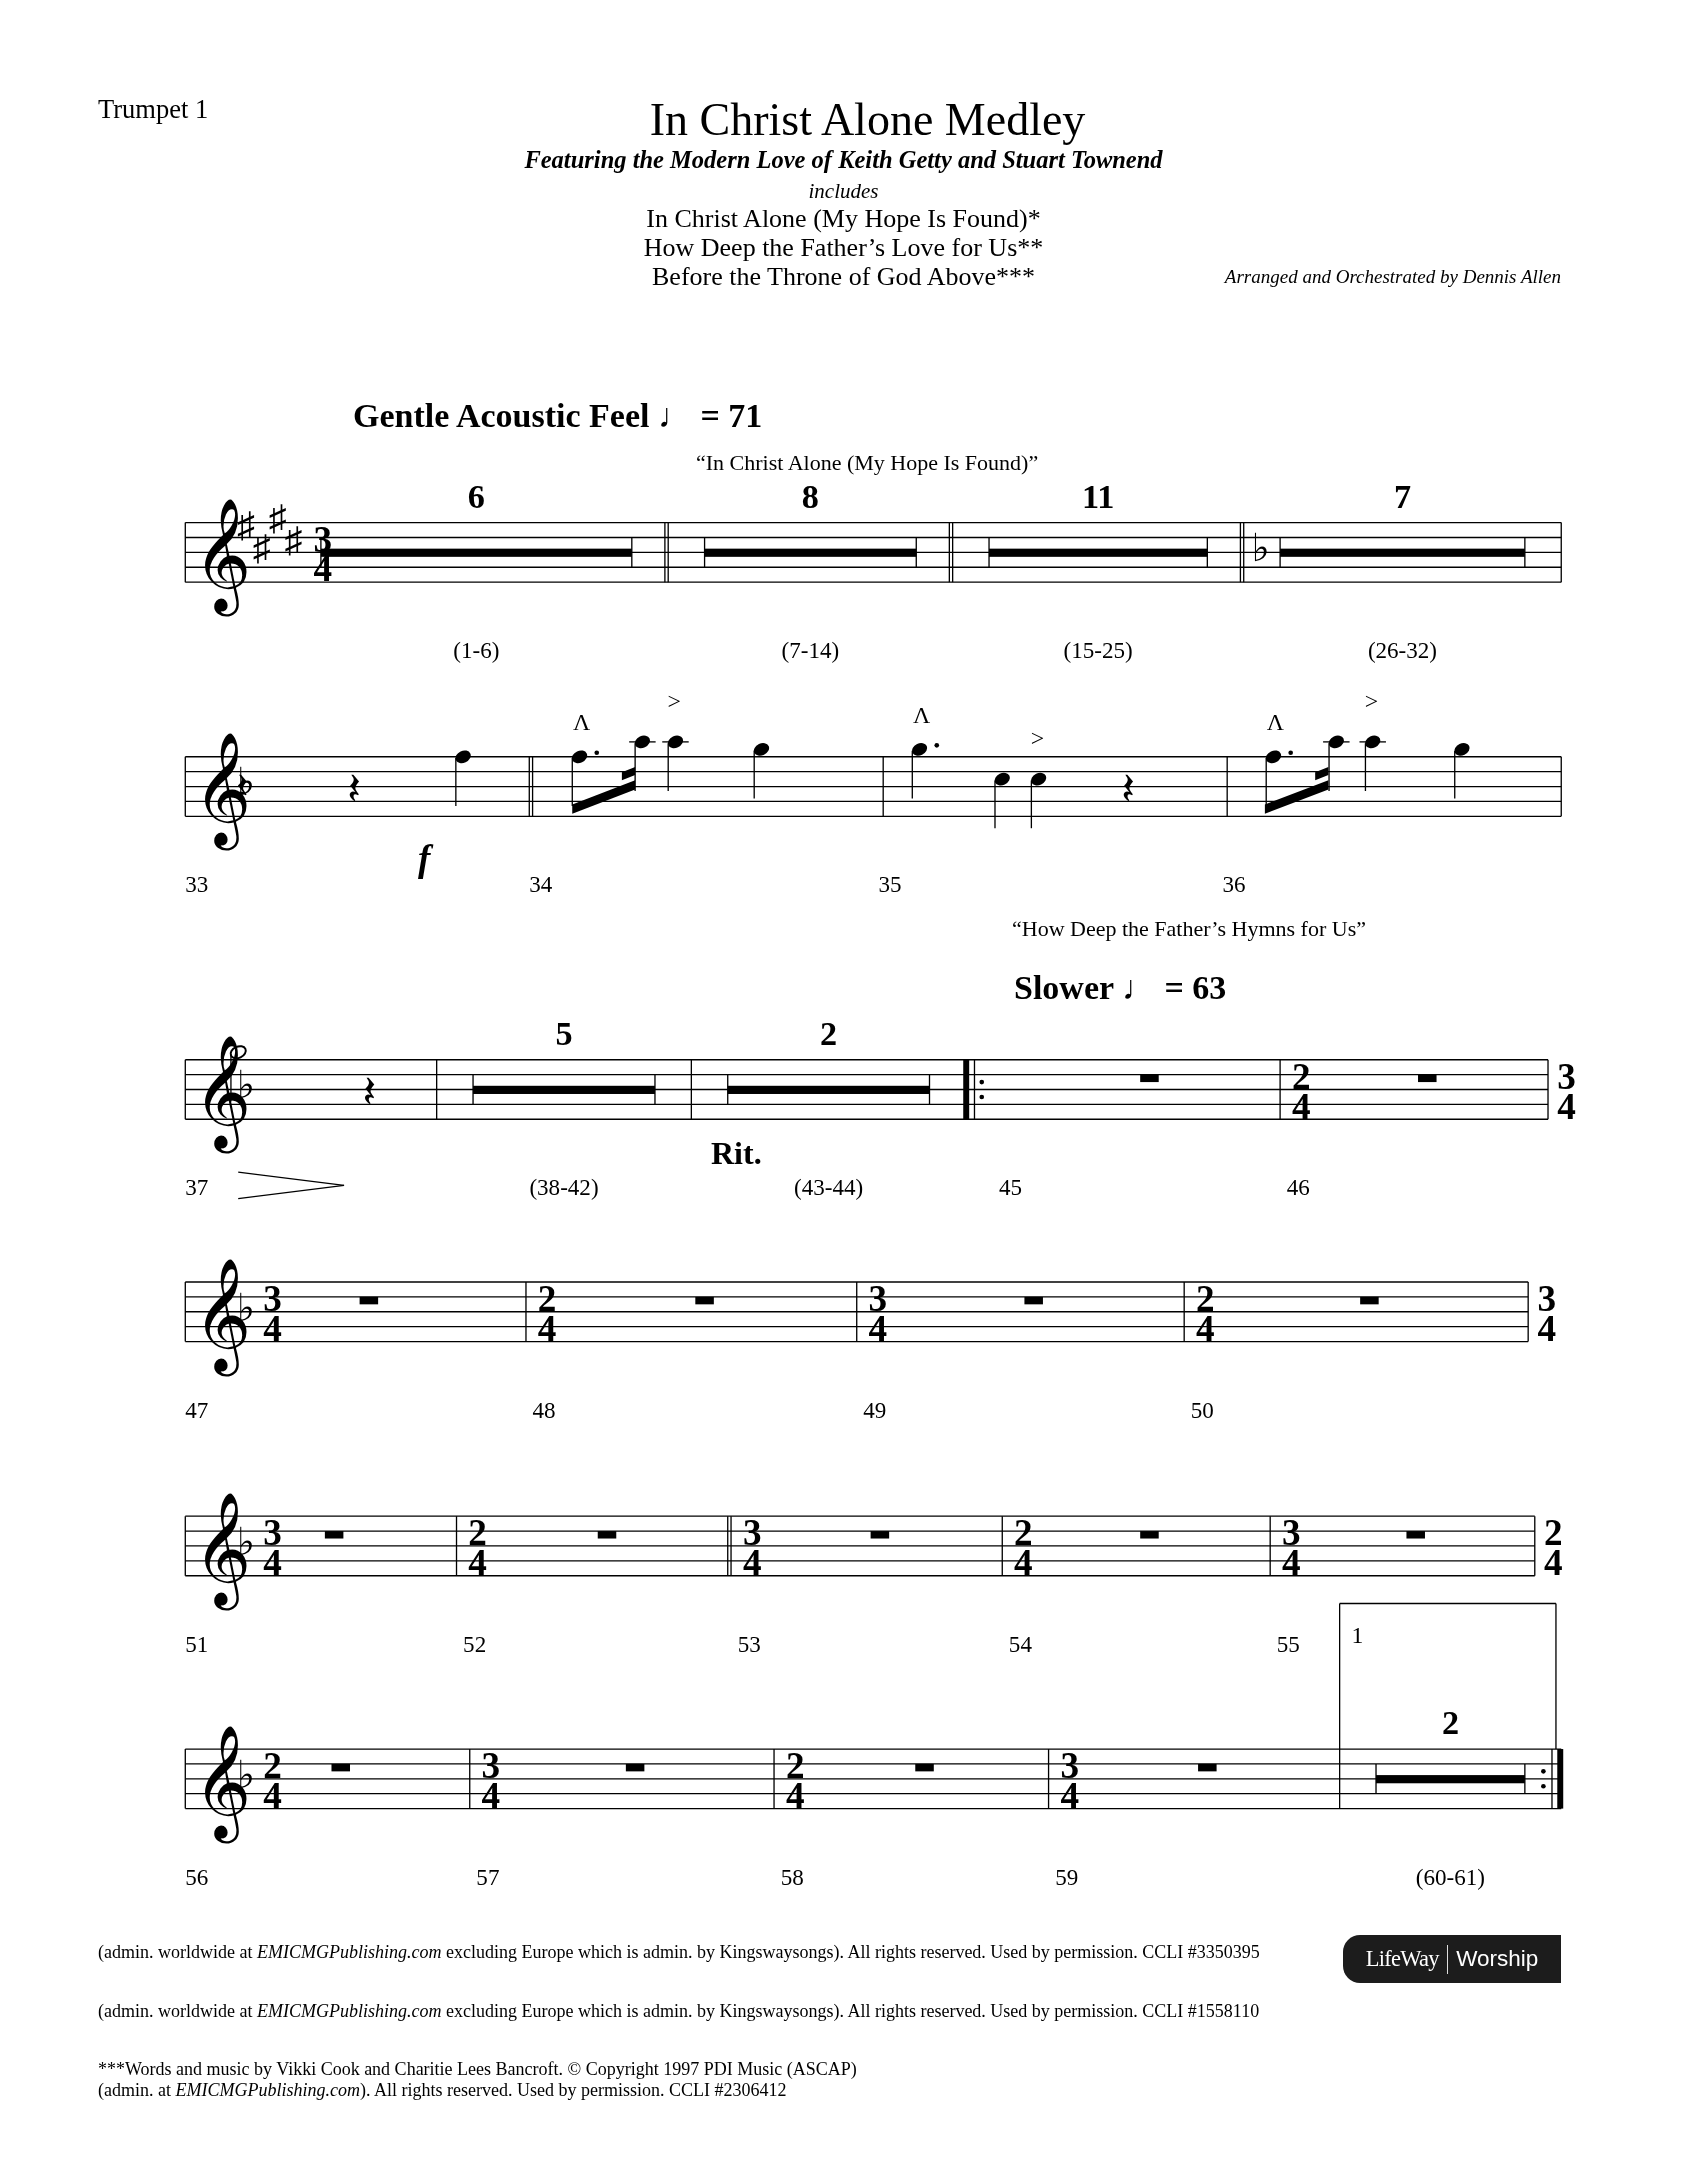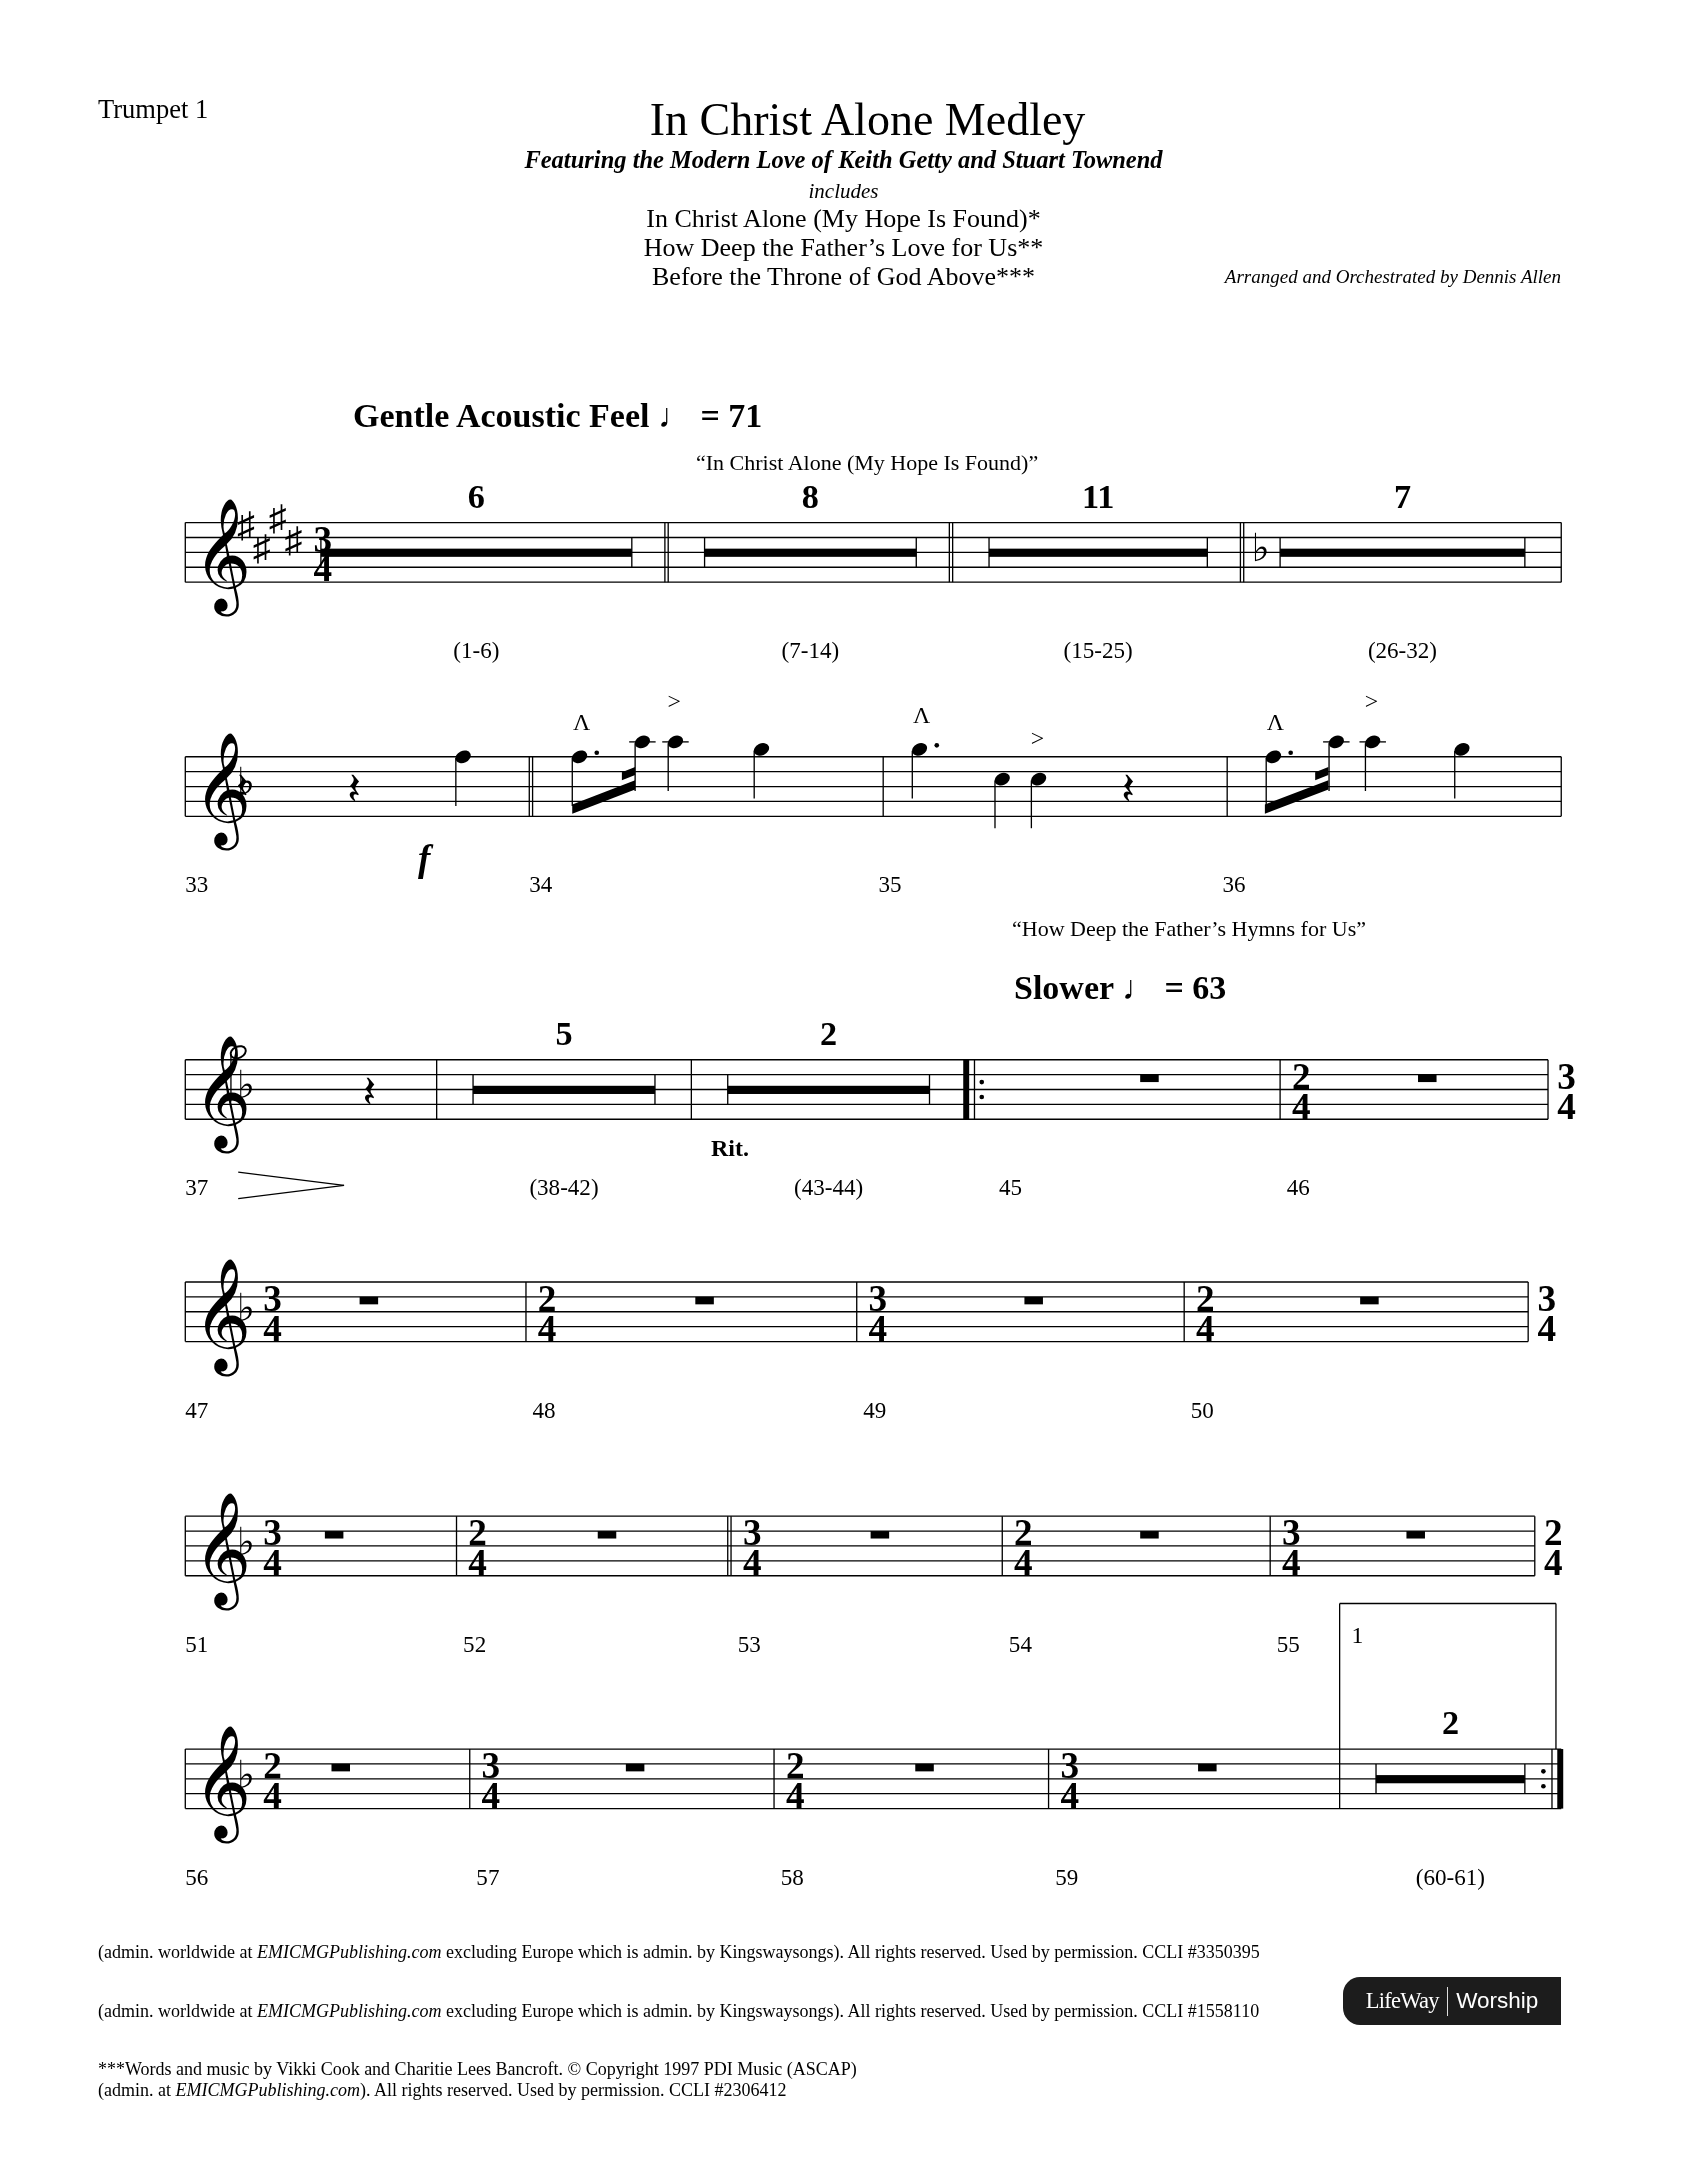--- a/index.html
+++ b/index.html
@@ -9,21 +9,21 @@
   .part-name { left:98px; top:94px; font-size:26.5px; }
   .title { left:0; width:1687px; top:93px; text-align:center; font-size:46px;padding-left:24px; }
   .subtitle { left:0; width:1687px; top:146px; text-align:center; font-size:24.5px; font-style:italic; font-weight:bold; }
   .includes { left:0; width:1687px; top:179px; text-align:center; font-size:21px; font-style:italic; }
   .song { left:0; width:1687px; text-align:center; font-size:26px; line-height:29px; }
   .arranger { right:126px; top:266px; font-size:19px; font-style:italic; }
   .tempo { font-weight:bold; font-size:34px; white-space:nowrap; }
   .song-cue { font-size:22px; white-space:nowrap; }
   .footer { left:98px; font-size:18px; line-height:20.5px; white-space:nowrap; }
   .footer i { font-style:italic; }
-  .logo { left:1343px; top:1977px; width:218px; height:48px; background:#1c1c1c;
+  .logo { left:1343px; top:1935px; width:218px; height:48px; background:#1c1c1c;
           border-radius:17px 0 0 17px; color:#fff; display:flex; align-items:center; justify-content:center; }
   .logo .lw { font-family:"Liberation Serif", serif; font-size:22.5px; letter-spacing:-0.7px; }
   .logo .sep { width:1.3px; height:29px; background:#fff; margin:0 8px; opacity:0.85; }
   .logo .ws { font-family:"Liberation Sans", sans-serif; font-size:22.5px; }
   svg#score { position:absolute; left:0; top:0; }
 </style>
 </head>
 <body>
 
 <div class="abs part-name">Trumpet 1</div>
@@ -41,21 +41,21 @@
   <span>= 71</span>
 </div>
 <div class="abs song-cue" style="left:696px; top:450px;">“In Christ Alone (My Hope Is Found)”</div>
 
 <div class="abs song-cue" style="left:1012px; top:916px;">“How Deep the Father’s Hymns for Us”</div>
 <div class="abs tempo" style="left:1014px; top:969px;">
   <span>Slower</span>
   <span style="font-weight:normal;">♩</span>
   <span>= 63</span>
 </div>
-<div class="abs tempo" style="left:711px; top:1135px; font-size:24px;">Rit.</div>
+<div class="abs tempo" style="left:711px; top:1135px; font-size:32px;">Rit.</div>
 <div class="abs" style="left:418px; top:837px; font-size:37px; font-style:italic; font-weight:bold;">f</div>
 
 <svg id="score" width="1687" height="2183" viewBox="0 0 2550 3300">
     <g>
       <line x1="280" y1="790" x2="2360" y2="790" stroke="#000" stroke-width="2"></line>
       <line x1="280" y1="812.5" x2="2360" y2="812.5" stroke="#000" stroke-width="2"></line>
       <line x1="280" y1="835" x2="2360" y2="835" stroke="#000" stroke-width="2"></line>
       <line x1="280" y1="857.5" x2="2360" y2="857.5" stroke="#000" stroke-width="2"></line>
       <line x1="280" y1="880" x2="2360" y2="880" stroke="#000" stroke-width="2"></line>
       <line x1="280" y1="790" x2="280" y2="880" stroke="#000" stroke-width="2"></line>

